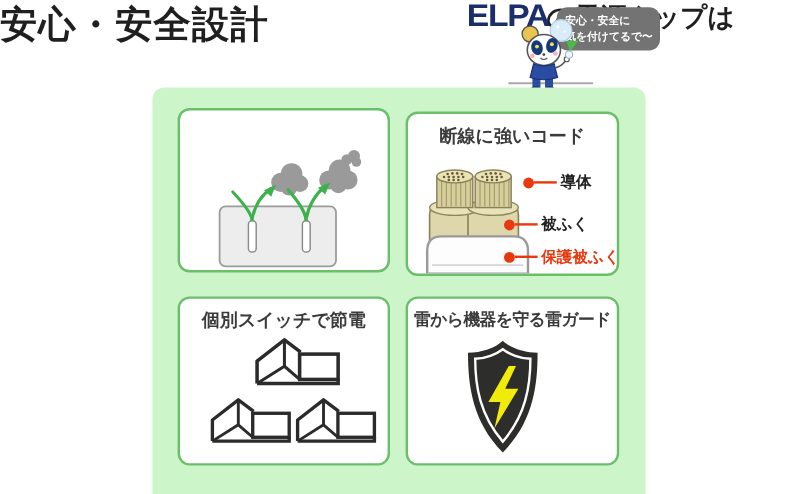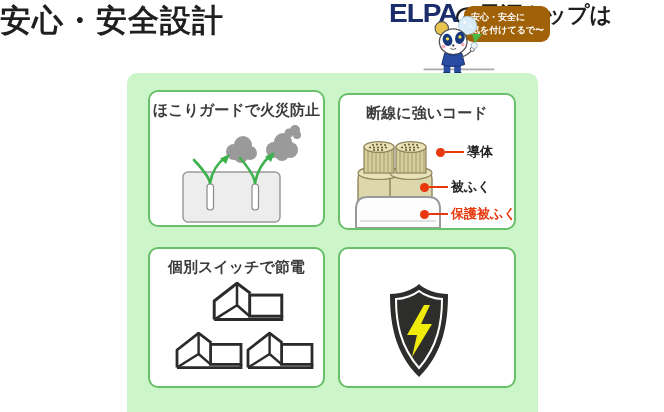--- a/index.html
+++ b/index.html
@@ -20,21 +20,21 @@
     display:inline-block;transform:scaleX(1.08);transform-origin:left bottom;
   }
   .header-line2{
     position:absolute;left:0;top:34;width:612px;text-align:left;
     font-size:31px;font-weight:bold;color:#1f1f1f;letter-spacing:1px;
     white-space:nowrap;
   }
   
   .bubble{
     position:absolute;left:464px;top:6px;width:86px;box-sizing:border-box;
-    background:#a16207;border-radius:9px;padding:5px 7px;
+    background:#737373;border-radius:9px;padding:5px 7px;
     color:#ffffff;font-size:9px;font-weight:bold;line-height:1.45;
     white-space:nowrap;
   }
   .bubble:after{
     content:"";position:absolute;left:8px;bottom:-7px;
     border:6px solid transparent;border-top:9px solid #4cb847;
     border-left-width:3px;border-right-width:7px;
   }
   .mascot{position:absolute;left:416px;top:14px;}
   
@@ -104,21 +104,20 @@
   <circle cx="47" cy="32" r="2" fill="#f6aebc"></circle>
   <path d="M28,41 Q37,45 46,41 L49,53 Q37,57 25,53 Z" fill="#2a4da3" stroke="#17306e" stroke-width="1"></path>
   <path d="M46,45 Q53,43 56,38" fill="none" stroke="#555555" stroke-width="1.4"></path>
   <circle cx="57" cy="37" r="2.2" fill="#ffffff" stroke="#555555" stroke-width="1"></circle>
   <circle cx="59" cy="33" r="3.2" fill="#eef5fb" stroke="#9bb7cc" stroke-width="1"></circle>
 </svg>
 
 <div class="board"></div>
 
 <div class="panel" id="panel-dust">
-  <div class="title">ほこりガードで火災防止</div>
   <svg class="illu" style="left:6px;top:24px" width="162" height="110" viewBox="0 0 162 110">
     <rect x="27" y="56" width="97" height="50" rx="5" fill="#ededed" stroke="#9b9b9b" stroke-width="1.5"></rect>
     <rect x="51" y="68" width="6.5" height="26" rx="3" fill="#ffffff" stroke="#8a8a8a" stroke-width="1.2"></rect>
     <rect x="96" y="68" width="6.5" height="26" rx="3" fill="#ffffff" stroke="#8a8a8a" stroke-width="1.2"></rect>
     <g fill="#9a9a9a">
       <circle cx="78" cy="36" r="8"></circle>
         <circle cx="87" cy="29" r="9"></circle>
         <circle cx="94" cy="37" r="7"></circle>
         <circle cx="85" cy="40" r="7"></circle>
       <circle cx="118" cy="34" r="8"></circle>
@@ -222,18 +221,19 @@
   <svg class="illu" style="left:94px;top:80px" width="72" height="42" viewBox="0 0 90 52">
     <path d="M5,48 V26 L32,5 L48,17 V48 Z" fill="#ffffff"></path>
     <rect x="47" y="19" width="38" height="25" fill="#ffffff" stroke="#2b2b2b" stroke-width="3.5"></rect>
     <path d="M5,48 V26 L32,5 L48,17" fill="none" stroke="#2b2b2b" stroke-width="3.5" stroke-linejoin="round"></path>
     <path d="M32,5 V31 M32,31 L5,48 M32,31 L47,44" fill="none" stroke="#2b2b2b" stroke-width="3"></path>
     <path d="M5,48 H85 V44" fill="none" stroke="#2b2b2b" stroke-width="3.5"></path>
   </svg>
 </div>
 
 <div class="panel" id="panel-guard">
+  <div class="title">雷から機器を守る雷ガード</div>
   <svg class="illu" style="left:47px;top:33px" width="64" height="97" viewBox="0 0 64 97">
     <path d="M32,2 C38,8 50,12 61,12 C61,40 57,70 32,95 C7,70 3,40 3,12 C14,12 26,8 32,2 Z" fill="#2d2d2b"></path>
     <path d="M32,9 C37,13 47,17 55,17 C55,40 51,64 32,86 C13,64 9,40 9,17 C17,17 27,13 32,9 Z" fill="none" stroke="#ffffff" stroke-width="2"></path>
     <path d="M37,23 L20,53 L30,53 L25,75 L45,42 L34,42 L43,23 Z" fill="#f1eb0c"></path>
   </svg>
 </div>
 
 </body></html>

